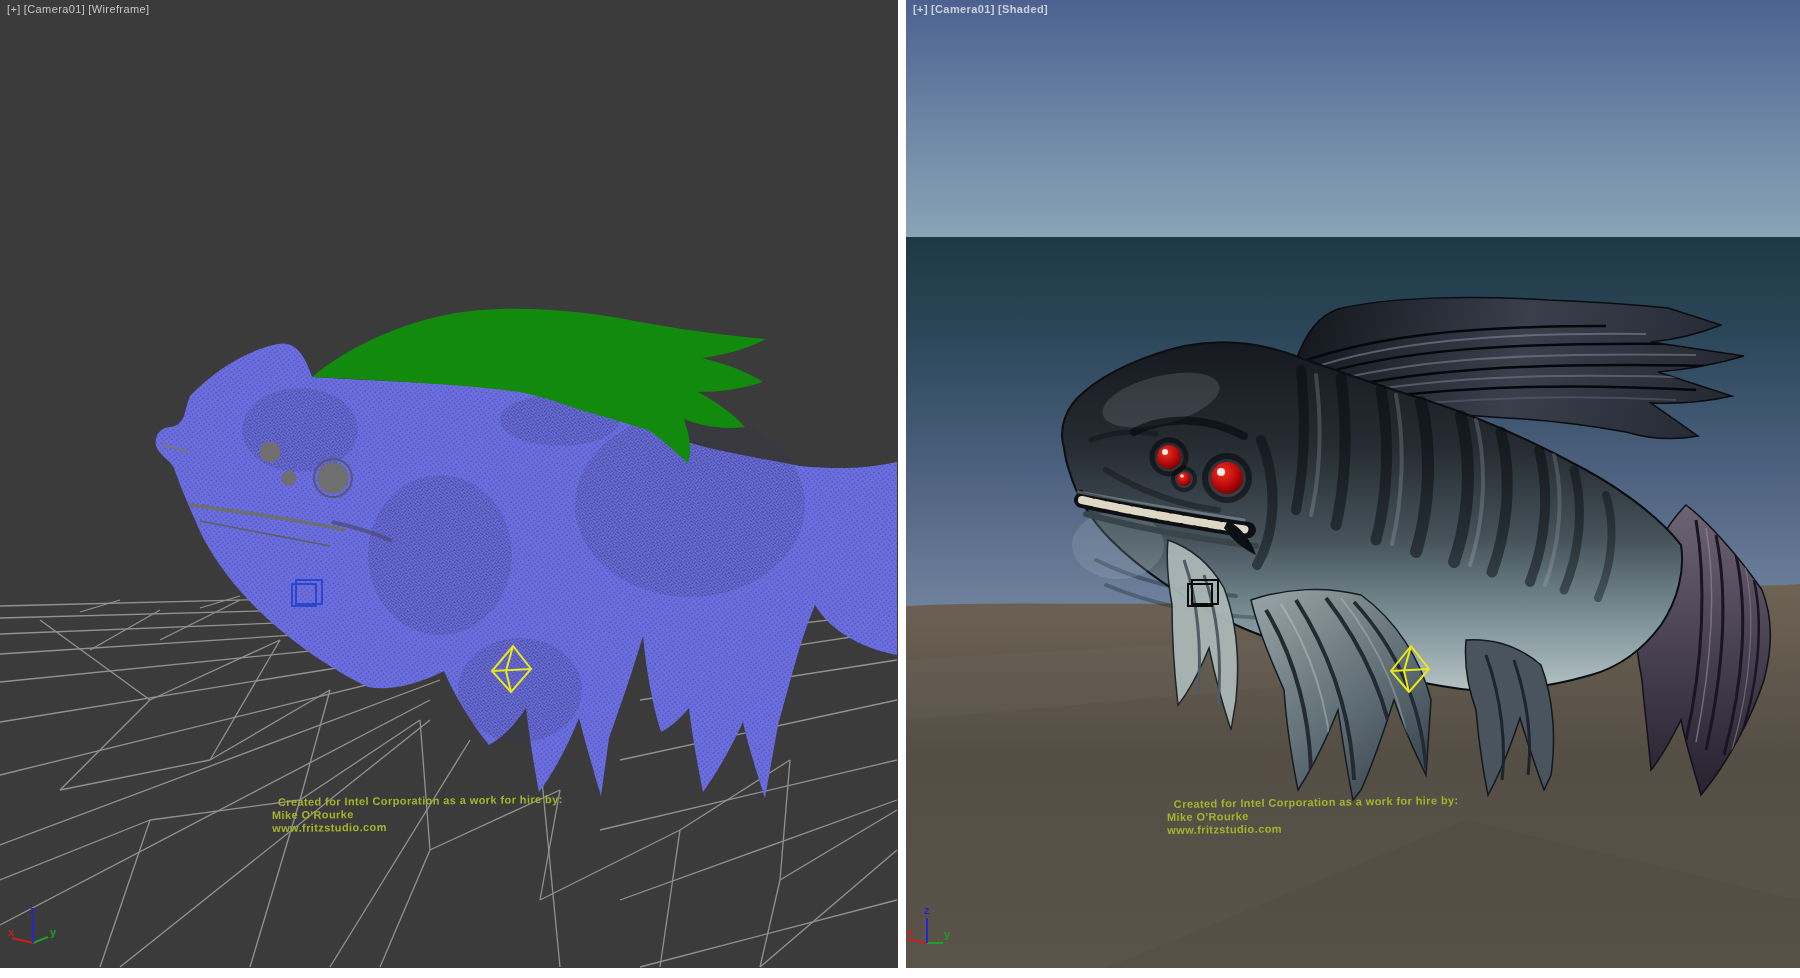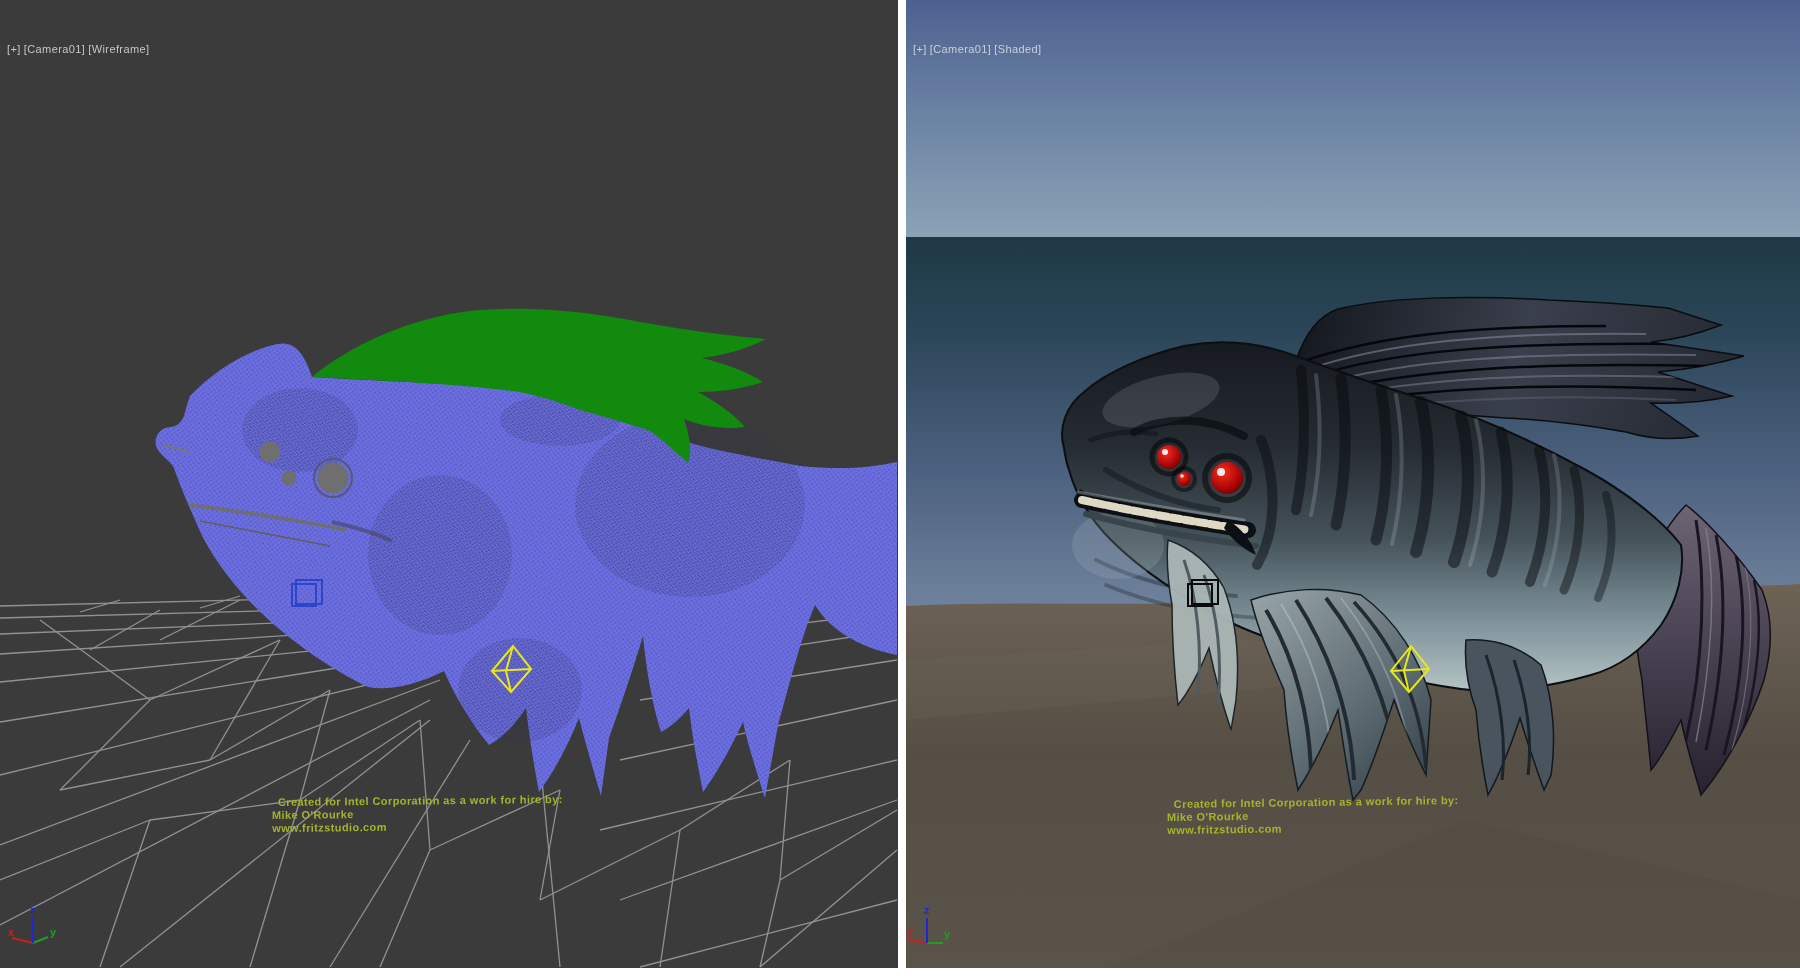--- a/index.html
+++ b/index.html
@@ -3,21 +3,21 @@
 <meta charset="utf-8">
 <style>
   html,body{margin:0;padding:0;background:#ffffff;}
   .stage{position:relative;width:1800px;height:978px;background:#ffffff;overflow:hidden;
          font-family:"Liberation Sans",sans-serif;}
   .viewport{position:absolute;top:0;height:968px;overflow:hidden;}
   .vp-left{left:0;width:898px;background:#3b3b3b;}
   .vp-right{left:906px;width:894px;background:#4d6190;}
   .divider{position:absolute;left:898px;top:0;width:8px;height:968px;background:#ffffff;cursor:col-resize;}
   .vp-label{position:absolute;top:3px;left:7px;font-size:11px;letter-spacing:.4px;z-index:5;
-            color:#c3c6ca;white-space:nowrap;margin-top:40px;}
+            color:#c3c6ca;white-space:nowrap;}
   .vp-label span{margin-right:3px;cursor:pointer;}
   svg{position:absolute;top:0;left:0;display:block;}
 </style>
 </head>
 <body>
 
 <div class="stage">
 
   <div class="viewport vp-left">
     <svg width="898" height="968" viewBox="0 0 898 968">
@@ -455,18 +455,18 @@
       <g stroke-width="2" font-size="11" font-weight="700">
         <line x1="21" y1="943" x2="1" y2="939" stroke="#cc1f1f"></line>
         <line x1="21" y1="943" x2="37" y2="943" stroke="#1f9e1f"></line>
         <line x1="21" y1="943" x2="21" y2="918" stroke="#2026d8"></line>
         <text x="1" y="936" fill="#cc1f1f">x</text>
         <text x="38" y="938" fill="#1f9e1f">y</text>
         <text x="18" y="914" fill="#2026d8">z</text>
       </g>
     </svg>
 
-    <div class="vp-label" style="color:#c9d0d9;">
+    <div class="vp-label" style="color:#c9d0d9;font-weight:bold;">
       <span>[+]</span><span>[Camera01]</span><span>[Shaded]</span>
     </div>
   </div>
 
 </div>
 
 </body></html>

